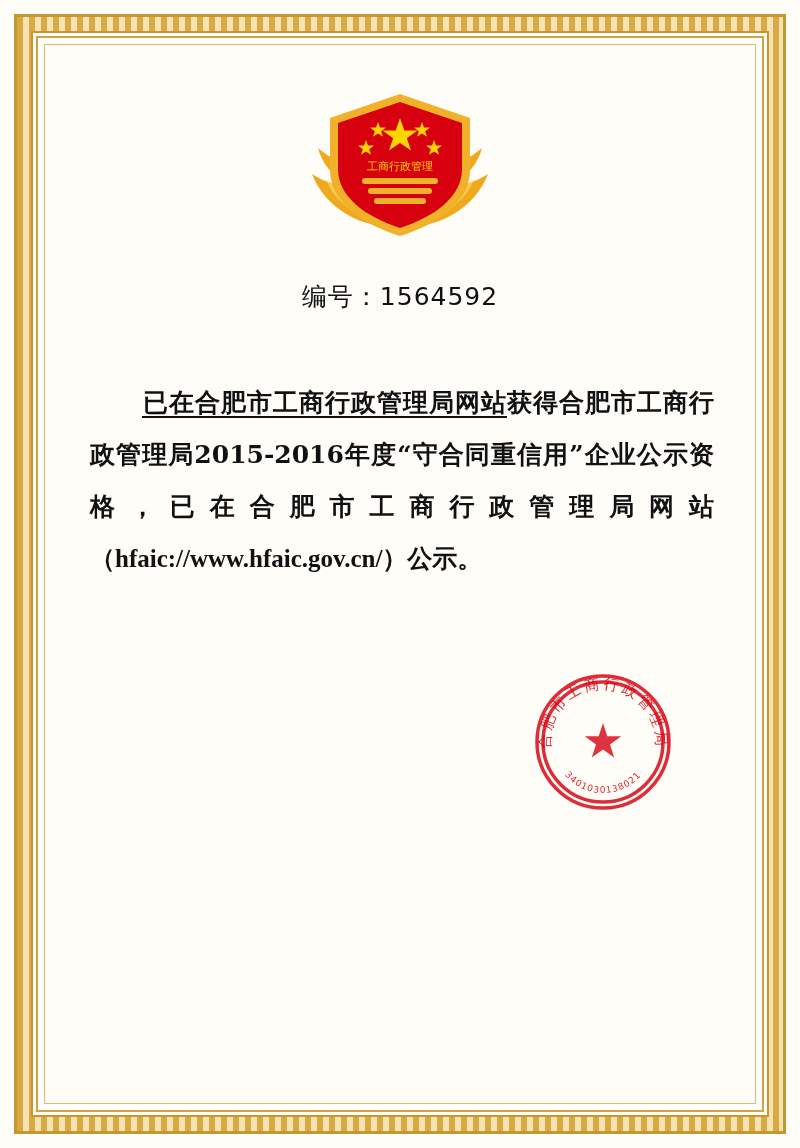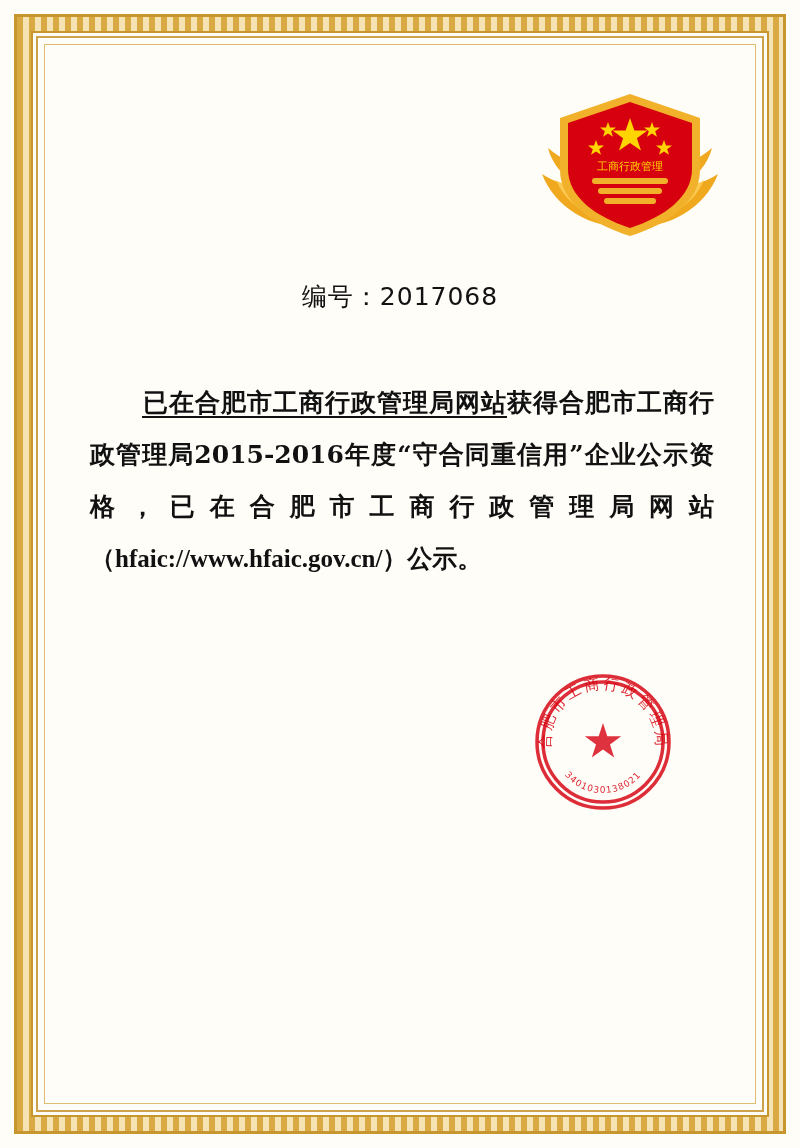--- a/index.html
+++ b/index.html
@@ -66,21 +66,21 @@
     top: 56px;
     right: 60px;
     bottom: 56px;
     z-index: 5;
   }
 
   
   .emblem-wrap {
     width: 100%;
     display: flex;
-    justify-content: flex-end;
+    justify-content: center;
     margin-top: 22px;
   }
   .emblem {
     position: relative;
     width: 220px;
     height: 180px;
   }
 
   
   .title {
@@ -198,21 +198,21 @@
           <g fill="#f2b12a">
             <rect x="72" y="100" width="76" height="6" rx="3"></rect>
             <rect x="78" y="110" width="64" height="6" rx="3"></rect>
             <rect x="84" y="120" width="52" height="6" rx="3"></rect>
           </g>
         </svg>
       </div>
     </div>
 
 
-    <div class="serial">编号：2017068</div>
+    <div class="serial">编号：1564592</div>
 
     <div class="body-main">
       <span class="indent"></span><span class="company">已在合肥市工商行政管理局网站</span><span>获得合肥市工商行政管理局2015-2016年度“守合同重信用”企业公示资格，已在合肥市工商行政管理局网站（</span><span class="url">hfaic://www.hfaic.gov.cn/</span><span>）公示。</span>
     </div>
 
     <div class="date-row">
       <div class="seal">
         <svg viewBox="0 0 150 150" width="150" height="150" aria-hidden="true">
           <g fill="none" stroke="#d6000f" stroke-width="3.5" opacity="0.82">
             <circle cx="75" cy="75" r="66"></circle>

